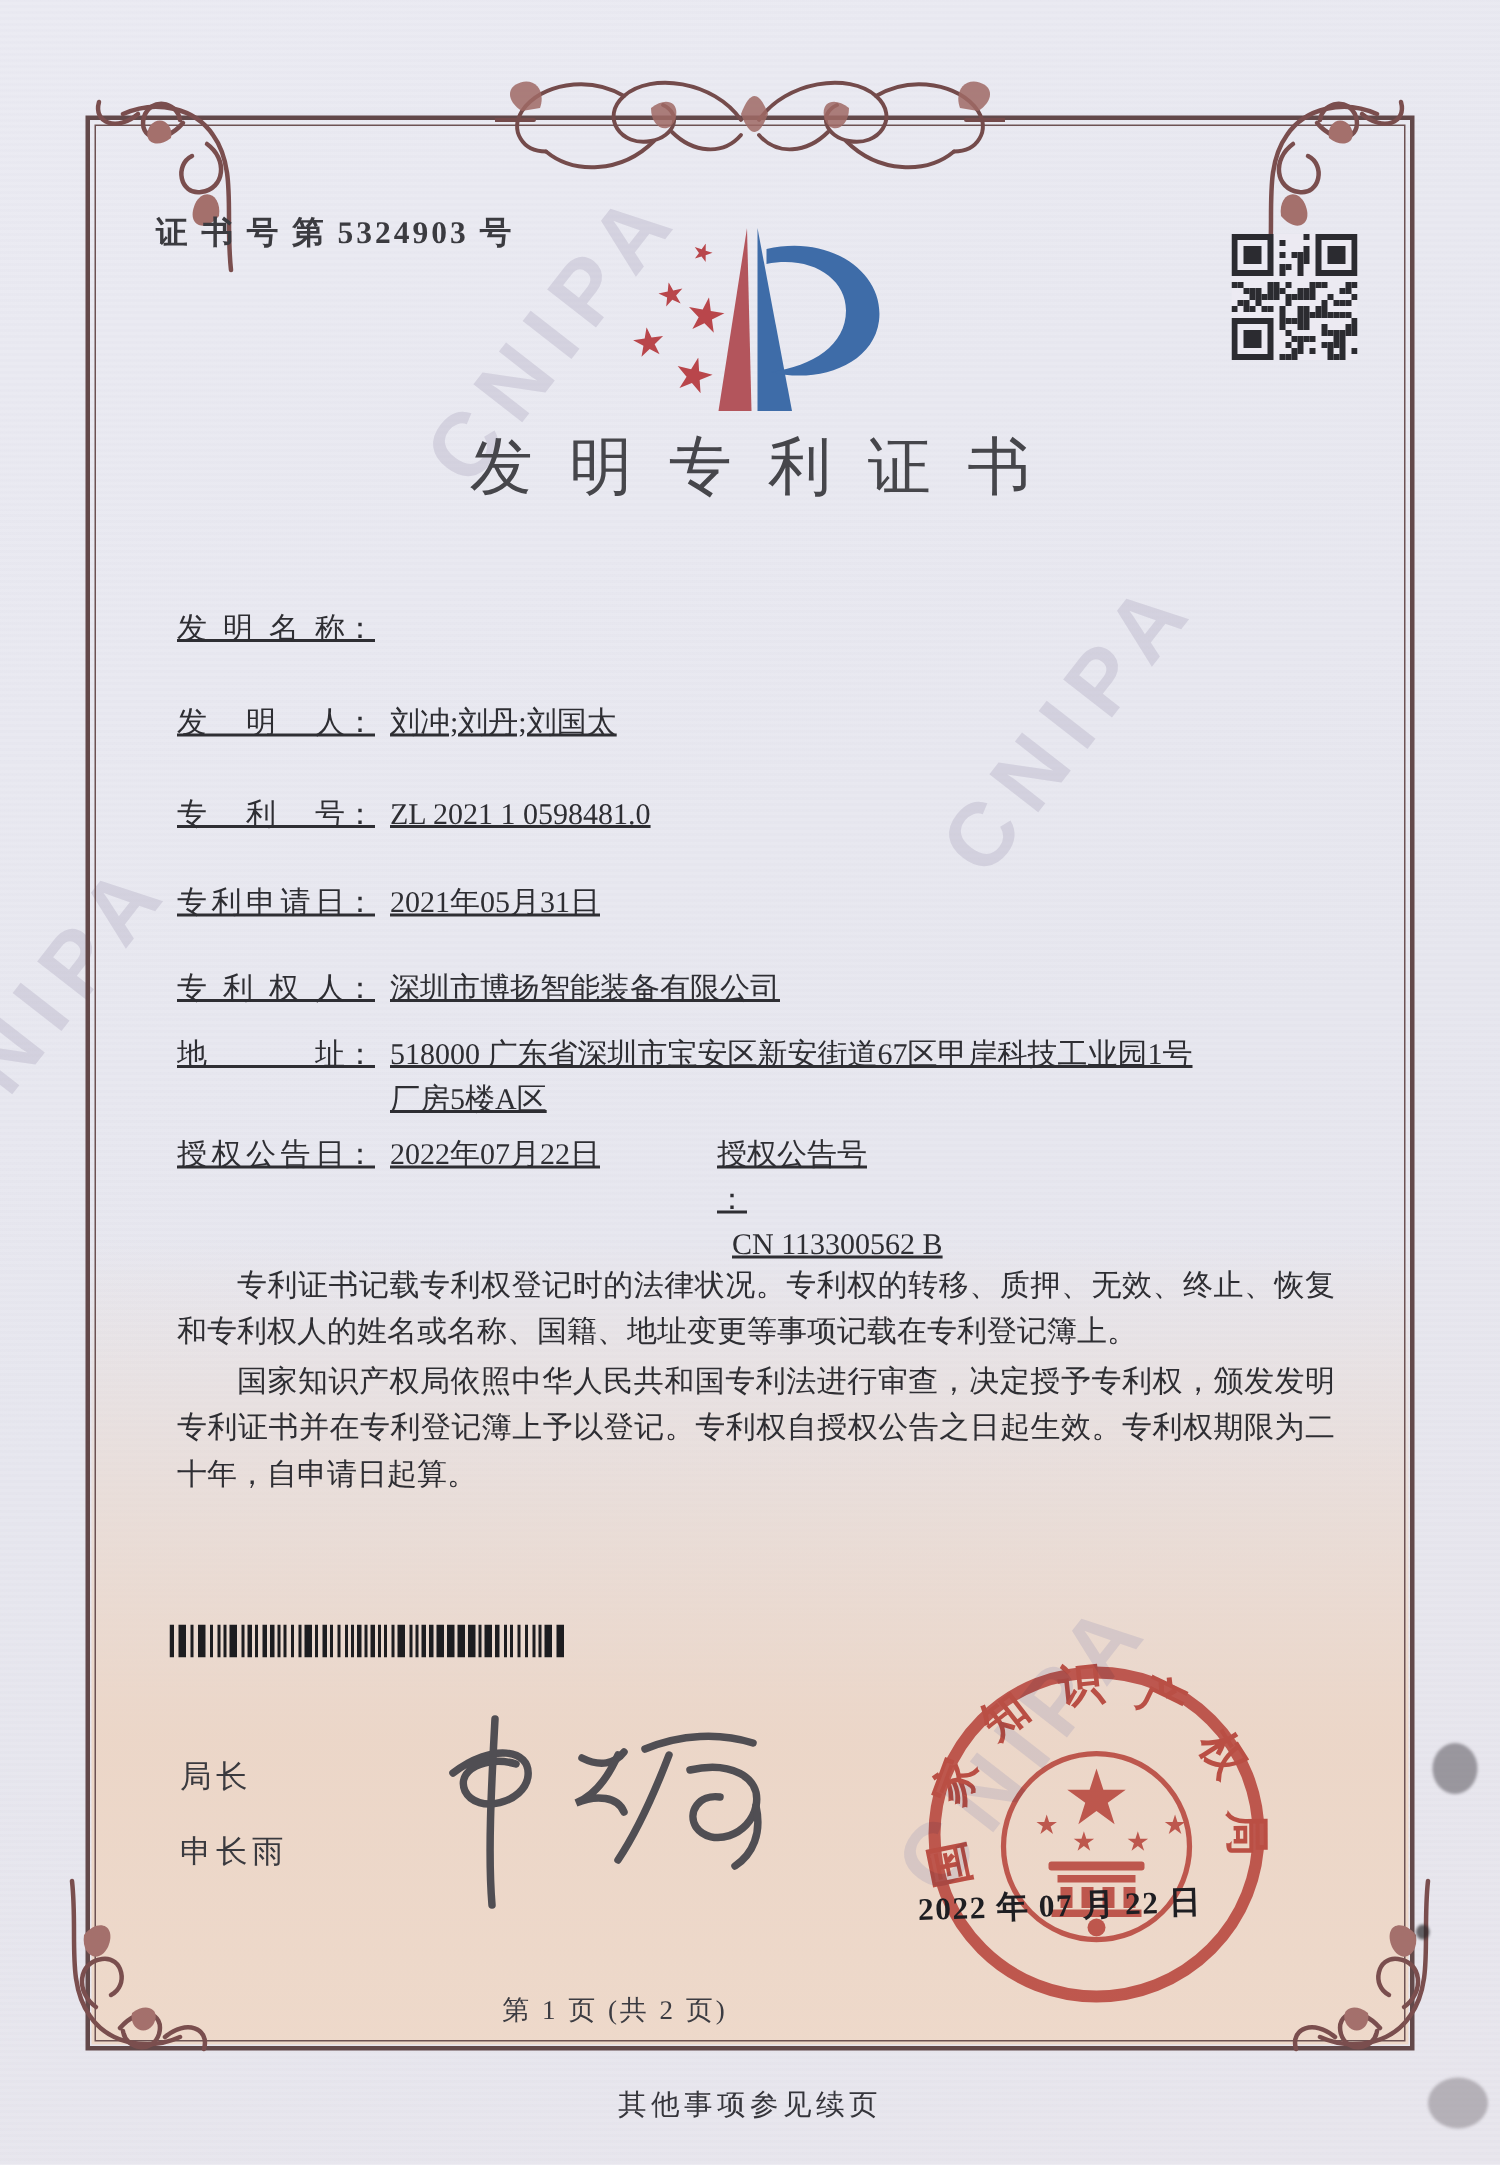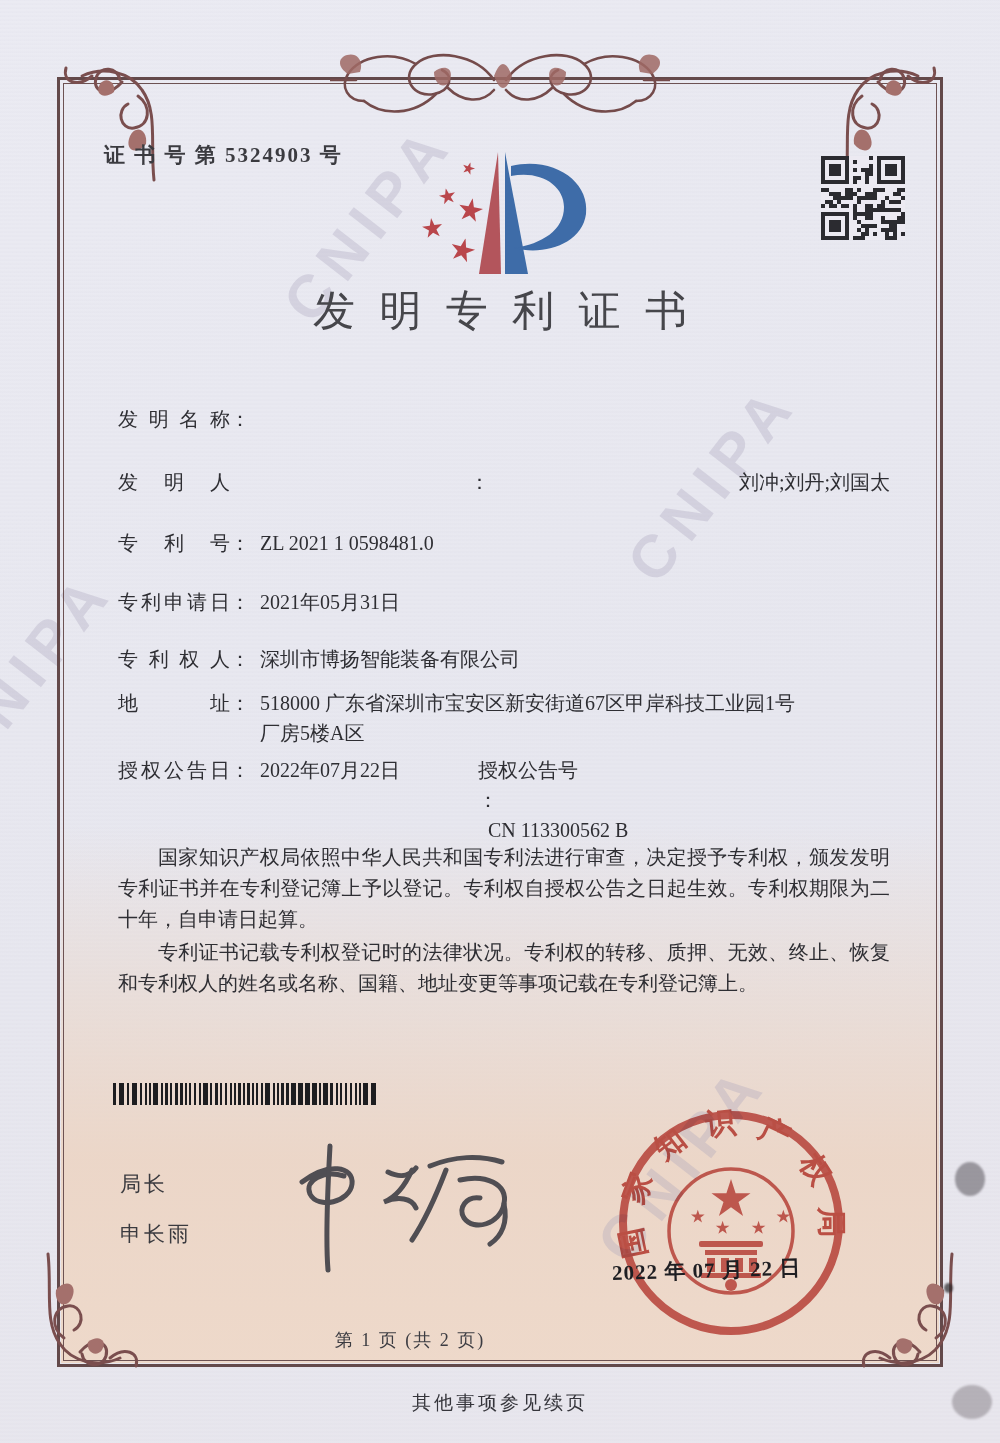--- a/index.html
+++ b/index.html
@@ -26,26 +26,26 @@
     font-weight:bold;font-size:60px;letter-spacing:10px;color:rgba(168,162,186,.32);
     transform:rotate(-52deg);white-space:nowrap;pointer-events:none;}
   .certno{position:absolute;left:104px;top:141px;font-size:21px;letter-spacing:2px;color:#3b3b40;font-weight:bold;}
   .title{position:absolute;left:0;top:283px;width:1000px;text-align:center;
     font-size:42px;font-weight:normal;color:#46464b;letter-spacing:.58em;padding-left:.58em;box-sizing:border-box;}
   .logo{position:absolute;left:392px;top:140px;width:216px;height:152px;}
   .star{position:absolute;background:#b9464b;
     clip-path:polygon(50% 0%,61% 35%,98% 35%,68% 57%,79% 91%,50% 70%,21% 91%,32% 57%,2% 35%,39% 35%);}
   .qr{position:absolute;left:821px;top:156px;width:84px;height:84px;background:#eceaf2;padding:0;}
   .fields{position:absolute;left:118px;top:404px;width:772px;font-size:20px;color:#2e2e33;}
-  .frow{display:flex;align-items:flex-start;line-height:30px;}
+  .frow{display:flex;align-items:flex-start;line-height:30px;text-decoration:underline;}
   .flabel{display:inline-block;width:112px;text-align:justify;text-align-last:justify;flex:0 0 112px;}
   .fcolon{flex:0 0 auto;}
   .fvalue{margin-left:10px;}
   .addr .fvalue{max-width:537px;}
-  .mb1{margin-bottom:33px;}.mb2{margin-bottom:31px;justify-content:space-between;}.mb3{margin-bottom:29px;}
+  .mb1{margin-bottom:33px;}.mb2{margin-bottom:31px;}.mb3{margin-bottom:29px;}
   .mb4{margin-bottom:27px;}.mb5{margin-bottom:14px;}.mb6{margin-bottom:7px;}
   .pair2{display:flex;margin-left:78px;flex-direction:column;}
   .legal{position:absolute;left:118px;top:842px;width:772px;font-size:20px;line-height:31px;
     text-align:justify;color:#2e2e33;}
   .legal p{margin:0 0 2px 0;text-indent:2em;}
   .barcode{position:absolute;left:113px;top:1083px;width:272px;height:22px;}
   .officials{position:absolute;left:120px;top:1170px;font-size:21px;color:#3a3a3f;
     font-family:"Liberation Sans","DejaVu Sans",sans-serif;}
   .officials div{margin-bottom:22px;letter-spacing:3px;}
   .sig{position:absolute;left:262px;top:1136px;width:260px;height:148px;}
@@ -336,22 +336,22 @@
       <span class="fvalue">2022年07月22日</span>
       <span class="pair2">
         <span>授权公告号</span>
           <span>：</span>
         <span class="fvalue">CN 113300562 B</span>
       </span>
     </div>
   </div>
 
   <div class="legal">
+    <p>专利证书记载专利权登记时的法律状况。专利权的转移、质押、无效、终止、恢复和专利权人的姓名或名称、国籍、地址变更等事项记载在专利登记簿上。</p>
     <p>国家知识产权局依照中华人民共和国专利法进行审查，决定授予专利权，颁发发明专利证书并在专利登记簿上予以登记。专利权自授权公告之日起生效。专利权期限为二十年，自申请日起算。</p>
-    <p>专利证书记载专利权登记时的法律状况。专利权的转移、质押、无效、终止、恢复和专利权人的姓名或名称、国籍、地址变更等事项记载在专利登记簿上。</p>
   </div>
 
   <div class="barcode">
     <svg width="272" height="22" viewBox="0 0 272 22">
         <rect x="0" y="0" width="3" height="22" fill="#1d1d20"></rect>
         <rect x="6" y="0" width="5" height="22" fill="#1d1d20"></rect>
         <rect x="14" y="0" width="2" height="22" fill="#1d1d20"></rect>
         <rect x="19" y="0" width="5" height="22" fill="#1d1d20"></rect>
         <rect x="27" y="0" width="2" height="22" fill="#1d1d20"></rect>
         <rect x="32" y="0" width="2" height="22" fill="#1d1d20"></rect>

